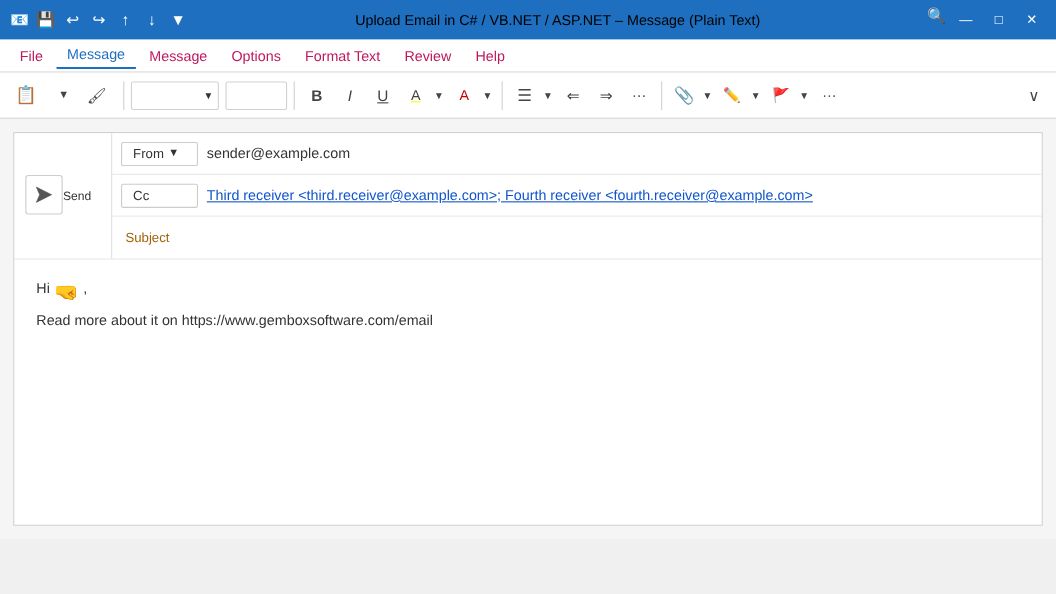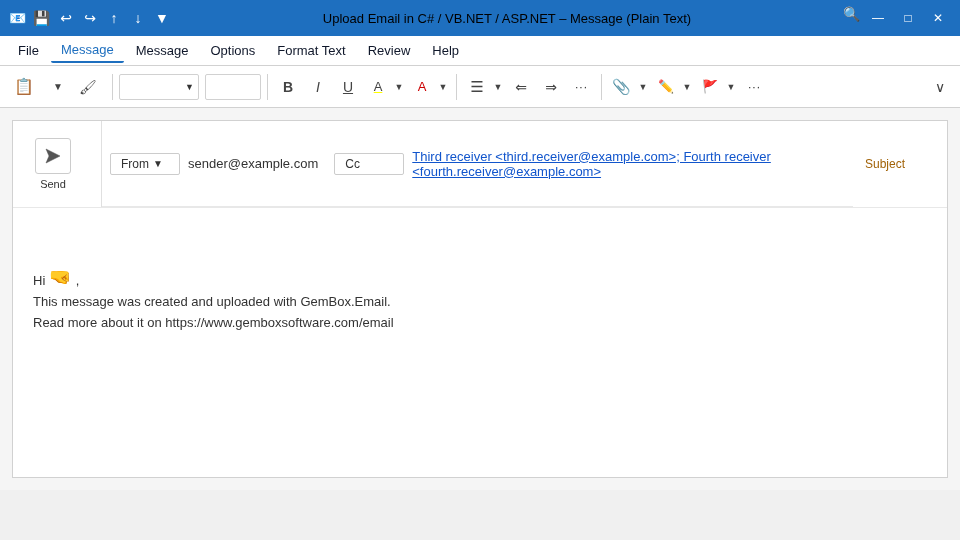--- a/index.html
+++ b/index.html
@@ -28,21 +28,21 @@
       display: flex;
       align-items: center;
       height: 30px;
       padding: 0 8px;
       gap: 2px;
     }
     .menu-item {
       padding: 4px 10px;
       cursor: pointer;
       font-size: 13px;
-      color: #0f172a;
+      color: #be185d;
       border-radius: 2px;
     }
     .menu-item.active {
       color: #1e6fbf;
       border-bottom: 2px solid #1e6fbf;
       font-weight: 500;
     }
 
     
     .toolbar {
@@ -108,21 +108,21 @@
     .email-field-row {
       display: flex;
       align-items: center;
       min-height: 38px;
       border-bottom: 1px solid #e8e8e8;
       padding: 0 8px;
     }
     .email-field-row:last-child { border-bottom: none; }
 
     .send-btn {
-      display: flex; flex-direction: column; align-items: center; justify-content: center;
+      display: flex; flex-direction: row; align-items: center; justify-content: center;
       width: 60px; height: 70px;
       border: none; background: transparent;
       cursor: pointer;
       color: #1e6fbf;
       font-size: 11px;
       margin-right: 8px;
     }
     .send-arrow {
       width: 36px; height: 36px;
       border: 1px solid #ccc;
@@ -167,21 +167,21 @@
     }
 
     
     .email-body {
       padding: 16px 20px;
       flex: 1;
       font-size: 13px;
       color: #333;
       line-height: 1.6;
     }
-    .email-body-line { display: flex; align-items: flex-end; gap: 4px; margin-top: 39px; }
+    .email-body-line { display: flex; align-items: flex-start; gap: 4px; }
     .emoji { font-size: 18px; }
   </style>
 </head>
 <body>
 
 <div class="title-bar">
   <div class="title-bar-icons">
     <div class="title-bar-icon">📧</div>
     <div class="title-bar-icon">💾</div>
     <div class="title-bar-icon">↩</div>
@@ -267,21 +267,21 @@
         <button class="send-btn">
           <div class="send-arrow">
             <svg width="22" height="22" viewBox="0 0 22 22">
               <polygon points="4,4 18,11 4,18 7,11" fill="#555" stroke="#555" stroke-width="0.5"></polygon>
             </svg>
           </div>
           <span style="font-size:11px;color:#333;margin-top:2px;">Send</span>
         </button>
       </div>
 
-      <div style="flex:1; display:flex; flex-direction:row;">
+      <div style="flex:1; display:flex; flex-direction:column;">
 
         <div class="email-field-row">
           <button class="from-btn">
             <span>From</span>
             <span style="font-size:10px;">▼</span>
           </button>
           <span class="field-value">sender@example.com</span>
         </div>
 
 
@@ -298,18 +298,17 @@
 
       </div>
     </div>
 
     <div class="email-body">
       <div class="email-body-line">
         <span>Hi </span>
         <span class="emoji">🤜</span>
         <span>,</span>
       </div>
-      <div>This message was created and uploaded with GemBox.Email.</div>
       <div>Read more about it on https://www.gemboxsoftware.com/email</div>
     </div>
 
   </div>
 </div>
 
 </body></html>

